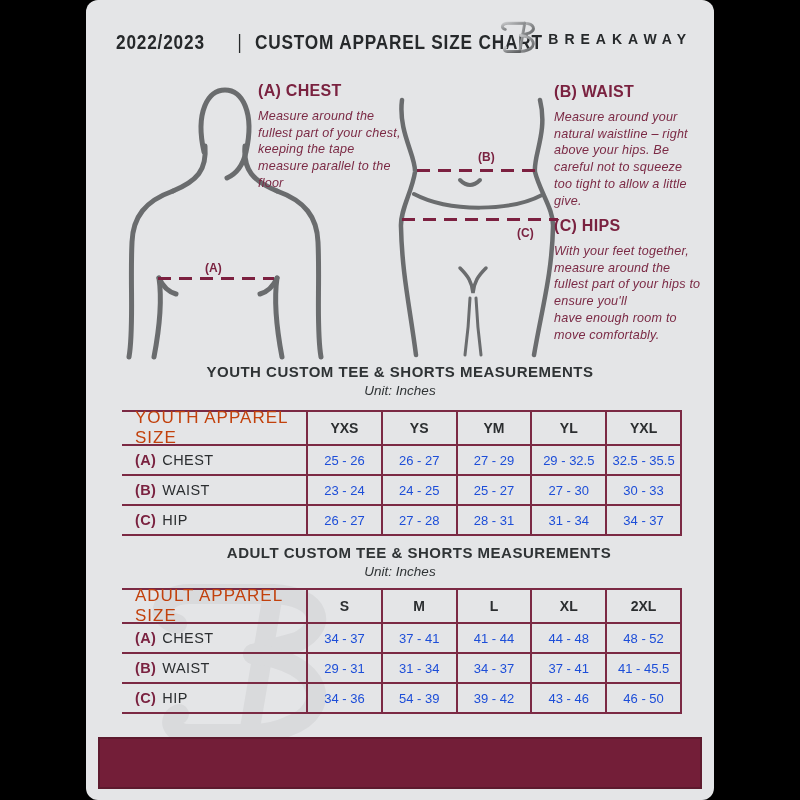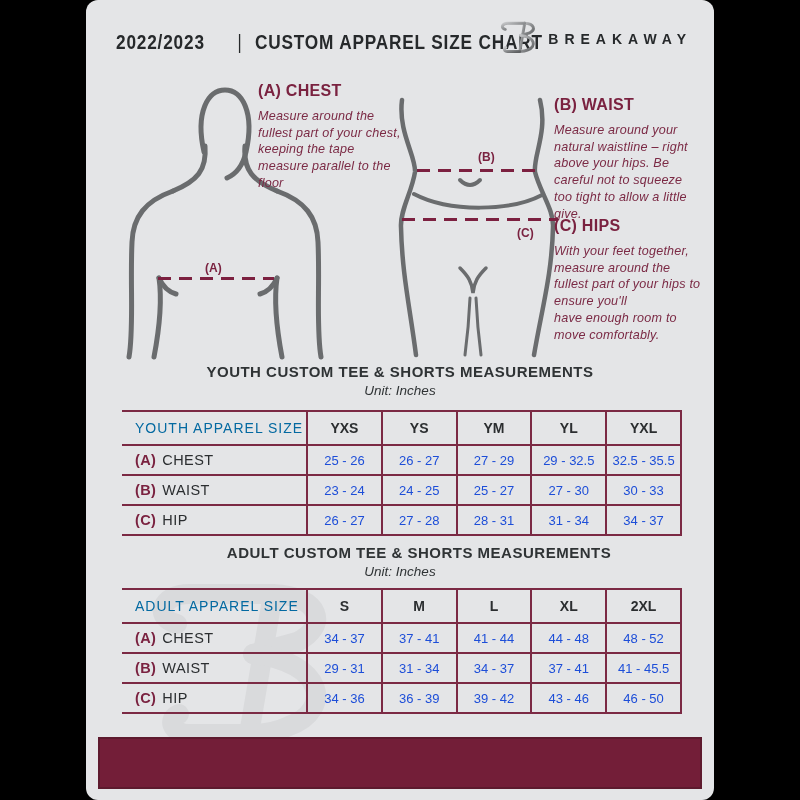--- a/index.html
+++ b/index.html
@@ -43,21 +43,21 @@
     font-style:italic;color:var(--dark);}
 
   
   .sizetable{position:absolute;left:36px;width:560px;border-top:2px solid var(--line);}
   .t-row{display:flex;border-bottom:2px solid var(--line);height:30px;}
   .t-row.t-head{height:34px;}
   .t-cell{display:flex;align-items:center;}
   .label-col{width:184px;padding-left:13px;}
   .val-col{flex:1;justify-content:center;text-align:center;border-left:2px solid var(--line);}
   .val-col:last-child{border-right:2px solid var(--line);}
-  .size-header{font-size:14px;letter-spacing:1px;color:#0369a1;}
+  .size-header{font-size:17px;letter-spacing:1px;color:#c2410c;}
   .size-cell{font-size:14px;font-weight:bold;color:#2b2e30;}
   .row-label{font-size:14.5px;letter-spacing:.4px;color:#2b2e30;}
   .row-label .pfx{font-weight:bold;color:var(--maroon);margin-right:6px;}
   .value-cell{font-size:13px;color:#1d4ed8;}
 
   
   .watermark{position:absolute;left:44px;top:570px;opacity:.85;pointer-events:none;}
   .footer-bar{position:absolute;left:12px;top:737px;width:604px;height:52px;
     background:var(--bar);border:2px solid var(--bar-edge);}
 </style>
@@ -126,21 +126,21 @@
   </div>
   <div class="dash" style="left:331px;top:169px;width:123px;"></div>
   <div class="dash-label" style="left:392px;top:150px;">(B)</div>
   <div class="dash" style="left:316px;top:218px;width:156px;"></div>
   <div class="dash-label" style="left:431px;top:226px;">(C)</div>
 
   <div class="instr" style="left:172px;top:82px;width:146px;">
     <div class="instr-head">(A) CHEST</div>
     <div class="instr-body">Measure around the fullest part of your chest, keeping the tape measure parallel to the floor</div>
   </div>
-  <div class="instr" style="left:468px;top:83px;width:142px;margin-top:13px;">
+  <div class="instr" style="left:468px;top:83px;width:142px;">
     <div class="instr-head">(B) WAIST</div>
     <div class="instr-body">Measure around your natural waistline – right above your hips. Be careful not to squeeze too tight to allow a little give.</div>
   </div>
   <div class="instr" style="left:468px;top:217px;width:150px;">
     <div class="instr-head">(C) HIPS</div>
     <div class="instr-body">With your feet together, measure around the fullest part of your hips to ensure you'll
 have enough room to move comfortably.</div>
   </div>
 
   <div class="watermark">
@@ -233,21 +233,21 @@
         <div class="t-cell val-col value-cell">34 - 37</div>
         <div class="t-cell val-col value-cell">37 - 41</div>
         <div class="t-cell val-col value-cell">41 - 45.5</div>
       </div>
       <div class="t-row">
         <div class="t-cell label-col row-label">
           <span class="pfx">(C)</span>
           <span>HIP</span>
         </div>
         <div class="t-cell val-col value-cell">34 - 36</div>
-        <div class="t-cell val-col value-cell">36 - 39</div>
+        <div class="t-cell val-col value-cell">54 - 39</div>
         <div class="t-cell val-col value-cell">39 - 42</div>
         <div class="t-cell val-col value-cell">43 - 46</div>
         <div class="t-cell val-col value-cell">46 - 50</div>
       </div>
     </div>
 
   <div class="footer-bar"></div>
 
 </div>
 

